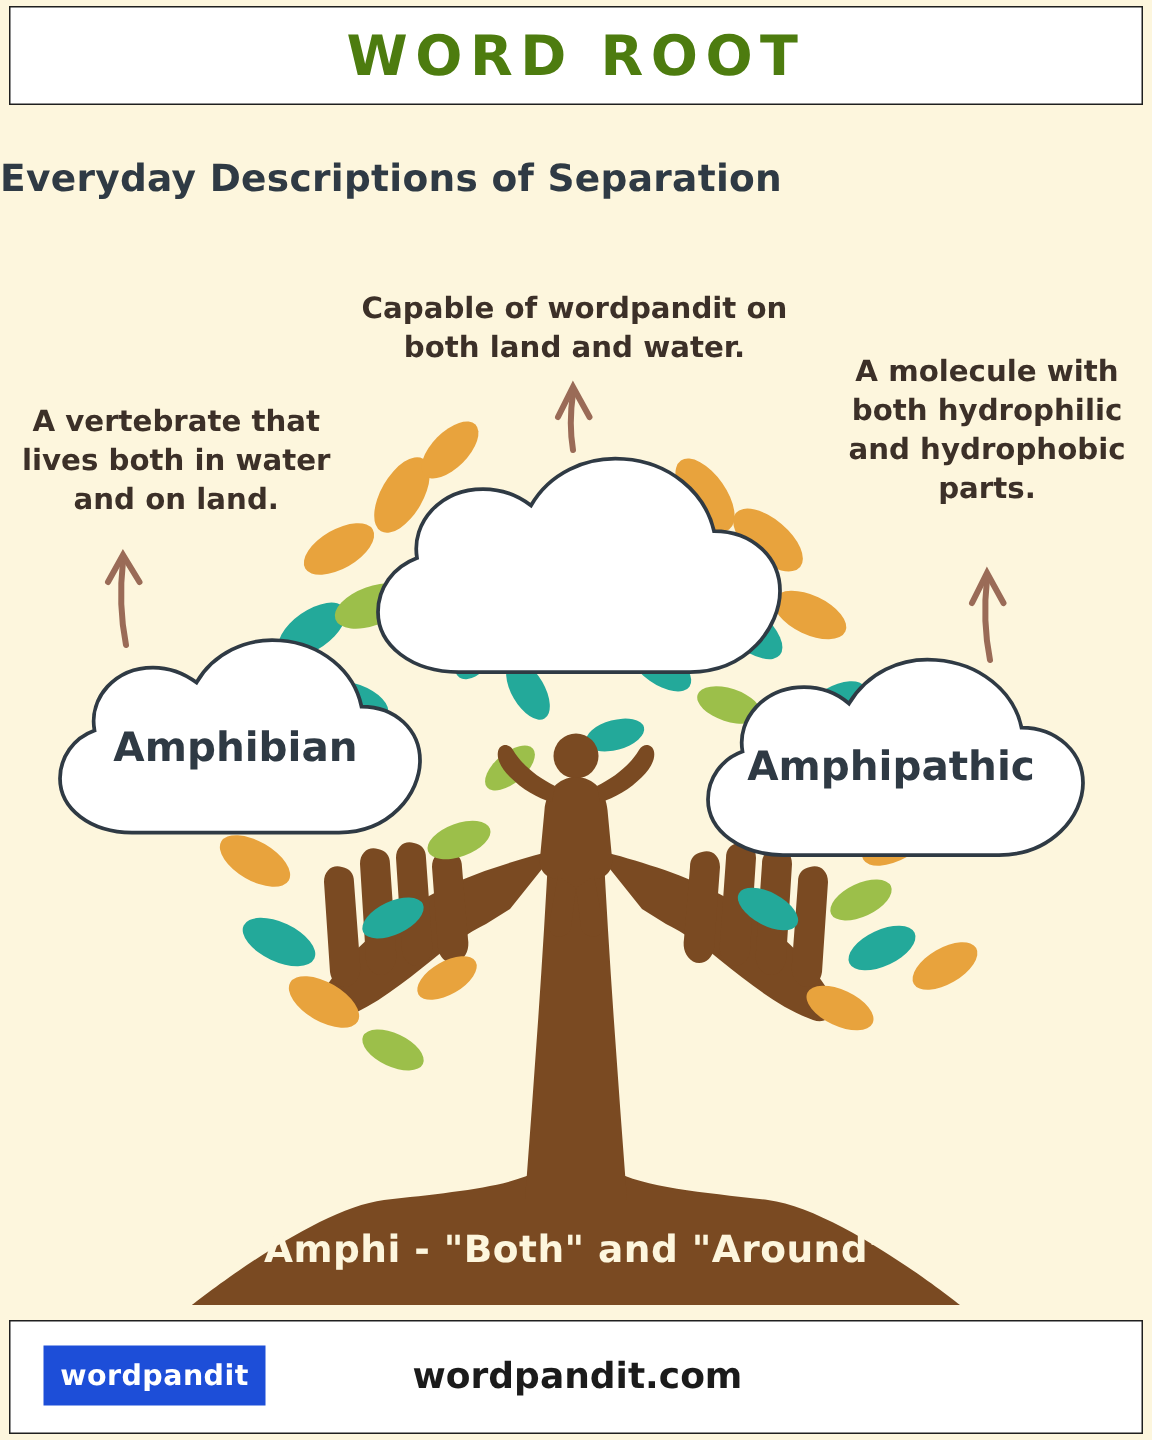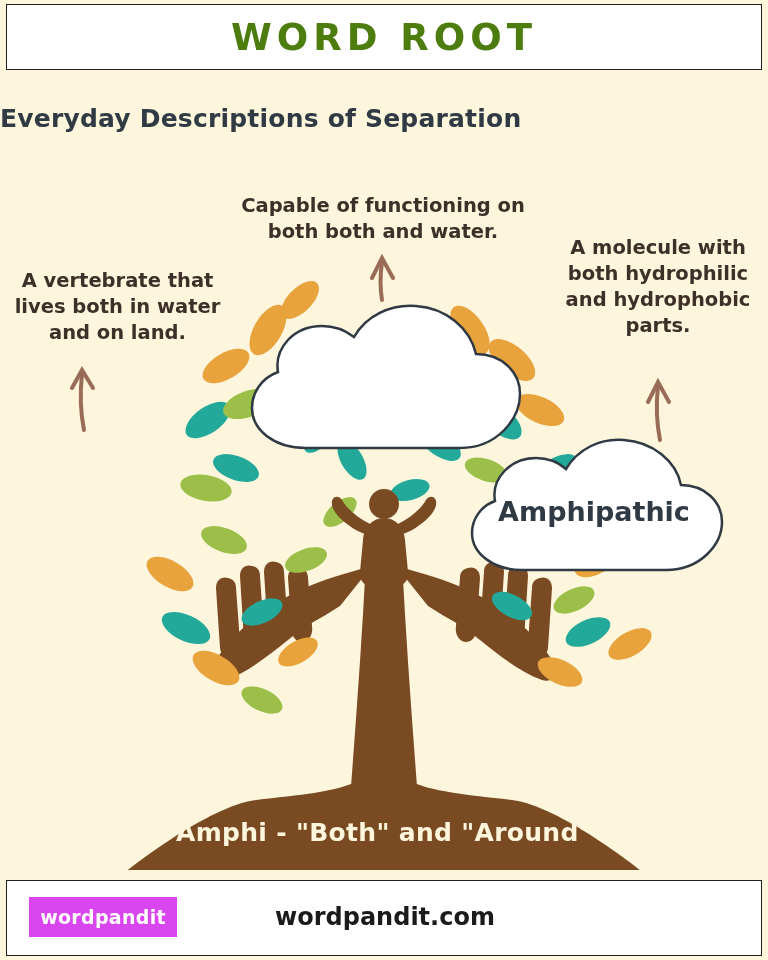--- a/index.html
+++ b/index.html
@@ -134,21 +134,21 @@
     box-sizing: border-box;
     display: flex;
     align-items: center;
   }
   .footer-logo {
     position: absolute;
     left: 22px;
     top: 16px;
     width: 148px;
     height: 40px;
-    background: #d946ef;
+    background: #1d4ed8;
     display: flex;
     align-items: center;
     justify-content: center;
   }
   .footer-logo-text {
     color: #ffffff;
     font-size: 19px;
     font-weight: bold;
     letter-spacing: 0.3px;
   }
@@ -277,29 +277,35 @@
 
       <path d="M382 300 C380 288 380 276 382 262"></path>
       <path d="M372 278 L382 258 L393 278"></path>
 
       <path d="M660 440 C656 420 656 404 658 386"></path>
       <path d="M648 402 L658 382 L669 402"></path>
     </g>
   </svg>
 
   <div class="desc desc-left">A vertebrate that lives both in water and on land.</div>
-  <div class="desc desc-center">Capable of functioning on both both and water.</div>
+  <div class="desc desc-center">Capable of wordpandit on both land and water.</div>
   <div class="desc desc-right">A molecule with both hydrophilic and hydrophobic parts.</div>
 
   <div class="cloud" id="cloud-amphibious">
     <svg width="312" height="168" viewBox="0 0 312 168" xmlns="http://www.w3.org/2000/svg">
       <path d="M78 148 C46 148 24 130 24 108 C24 92 34 78 50 72 C46 48 66 26 94 26 C106 26 117 30 126 37 C138 16 162 4 188 6 C218 8 242 28 248 54 C274 54 292 72 292 94 C292 118 270 148 232 148 Z" fill="#ffffff" stroke="#2f3a44" stroke-width="2.5"></path>
     </svg>
   </div>
 
+  <div class="cloud" id="cloud-amphibian">
+    <svg width="270" height="148" viewBox="0 0 270 148" xmlns="http://www.w3.org/2000/svg">
+      <path d="M66 130 C38 130 18 114 18 94 C18 80 27 67 41 62 C37 40 55 20 80 20 C91 20 101 24 109 30 C120 11 142 0 165 2 C192 4 214 22 219 46 C242 46 258 62 258 82 C258 104 238 130 204 130 Z" fill="#ffffff" stroke="#2f3a44" stroke-width="2.5"></path>
+    </svg>
+    <div class="cloud-label">Amphibian</div>
+  </div>
 
   <div class="cloud" id="cloud-amphipathic">
     <svg width="284" height="150" viewBox="0 0 284 150" xmlns="http://www.w3.org/2000/svg">
       <path d="M70 132 C42 132 20 116 20 95 C20 81 29 68 43 63 C39 41 58 20 84 20 C95 20 106 24 114 31 C126 11 148 0 172 2 C201 4 224 23 229 47 C253 47 270 64 270 84 C270 106 249 132 214 132 Z" fill="#ffffff" stroke="#2f3a44" stroke-width="2.5"></path>
     </svg>
     <div class="cloud-label">Amphipathic</div>
   </div>
 
   <div class="root-text">Amphi - "Both" and "Around"</div>
 

